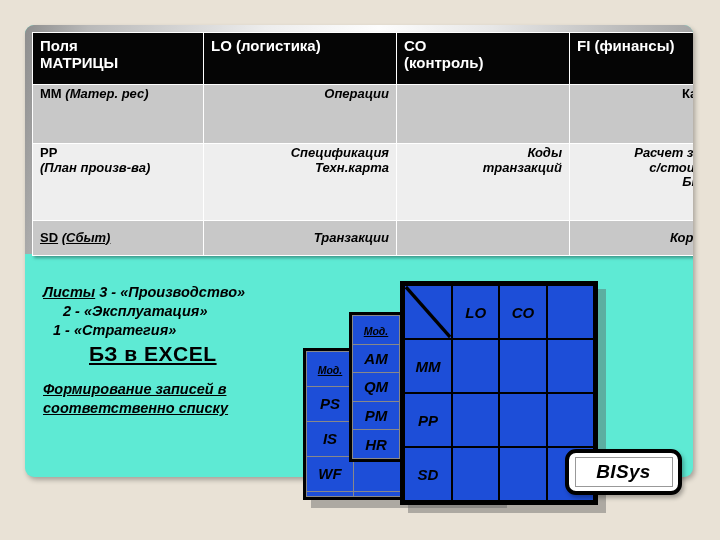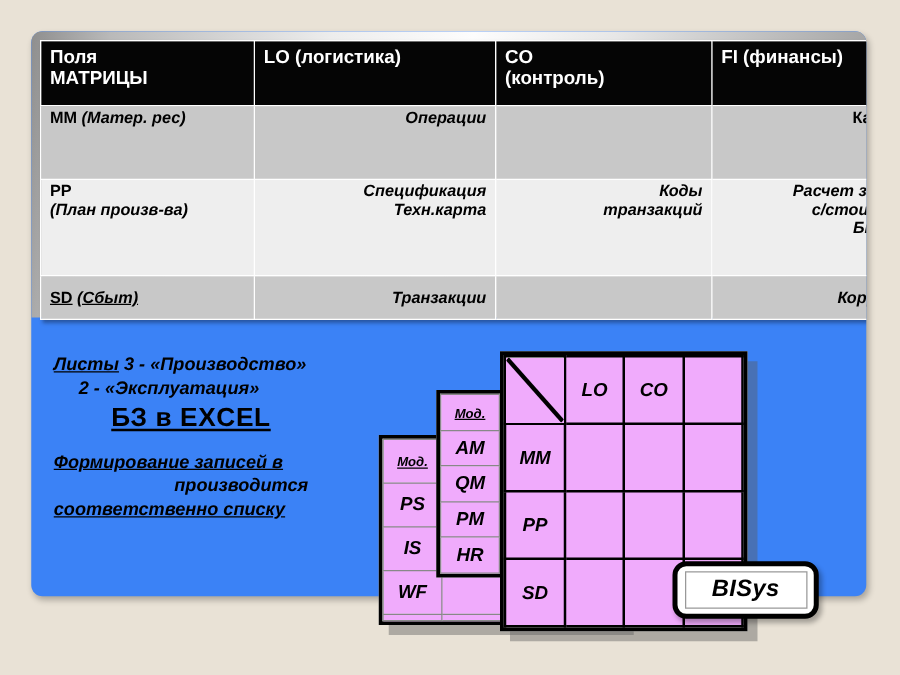--- a/index.html
+++ b/index.html
@@ -6,21 +6,21 @@
   body{
     width:720px;height:540px;overflow:hidden;
     background:#e9e2d6;
     font-family:"Liberation Sans","DejaVu Sans",sans-serif;
   }
   #slide{position:relative;width:720px;height:540px;}
 
   
   .panel{
     position:absolute;left:25px;top:25px;width:668px;height:452px;
-    background:#3b82f6;border-radius:9px;
+    background:#5eead4;border-radius:9px;
     box-shadow:2px 3px 5px rgba(0,0,0,.28);
     overflow:hidden;
   }
   
   .grey-band{
     position:absolute;left:0;top:0;width:100%;height:229px;
     background:linear-gradient(100deg,#8e8e8e 0%,#b9b9b9 9%,#ededed 34%,#fdfdfd 50%,#e7e7e7 66%,#bdbdbd 84%,#9a9a9a 100%);
   }
 
   
@@ -68,21 +68,21 @@
   .gap{height:13px;}
   .c-ctr{text-align:center;}
 
   
   .gridbox{position:absolute;background:#ffffff;border:3.5px solid #000;
            box-sizing:border-box;}
   .gshadow{position:absolute;background:rgba(90,90,90,.42);}
 
   .gb table{border-collapse:collapse;width:100%;height:100%;
             table-layout:fixed;}
-  .gb table td{border:2.5px solid #000;background:#f0abfc;
+  .gb table td{border:2.5px solid #000;background:#1d4ed8;
             font-size:15px;font-weight:bold;font-style:italic;
             text-align:center;vertical-align:middle;color:#000;}
   .gb table td.thin{border:1px solid #888;}
   .mod{font-size:10.5px;font-style:italic;font-weight:bold;
        text-decoration:underline;}
 
   
   #g-front{left:303px;top:348px;width:196px;height:152px;z-index:5;}
   #g-front td.lab{width:44px;}
   
@@ -95,21 +95,21 @@
   #sh-front{left:311px;top:356px;width:196px;height:152px;z-index:1;}
   #sh-mid{left:357px;top:320px;width:200px;height:150px;z-index:2;}
   #sh-back{left:408px;top:289px;width:198px;height:224px;z-index:3;}
 
   
   .slash{position:relative;}
   .slash svg{position:absolute;left:0;top:0;width:100%;height:100%;}
 
   
   .bisys{
-    position:absolute;left:538px;top:449px;width:117px;height:46px;
+    position:absolute;left:565px;top:449px;width:117px;height:46px;
     background:#ffffff;border:4px solid #000;border-radius:11px;
     box-sizing:border-box;z-index:9;
     box-shadow:2px 3px 4px rgba(0,0,0,.30);
     display:flex;align-items:center;justify-content:center;
   }
   .bisys .inner{
     width:96px;height:28px;border:1px solid #999;background:#fff;
     display:flex;align-items:center;justify-content:center;
     font-size:19px;font-weight:bold;font-style:italic;color:#000;
     letter-spacing:.3px;
@@ -186,24 +186,24 @@
       </tr>
     </tbody>
       </table>
 
     <div class="txt">
       <div class="ln">
         <span class="u">Листы</span>
         <span>3 - «Производство»</span>
       </div>
       <div class="ln l1">2 - «Эксплуатация»</div>
+      <div class="ln l3">1 - «Стратегия»</div>
       <div class="ln bz u">БЗ в  EXCEL</div>
       <div class="gap"></div>
       <div class="ln u">Формирование записей в</div>
-      <div class="ln c-ctr">производится</div>
       <div class="ln u">соответственно списку</div>
     </div>
   </div>
 
   <div class="gshadow" id="sh-front"></div>
   <div class="gshadow" id="sh-mid"></div>
   <div class="gshadow" id="sh-back"></div>
 
   <div class="gridbox gb" id="g-front">
     <table>

